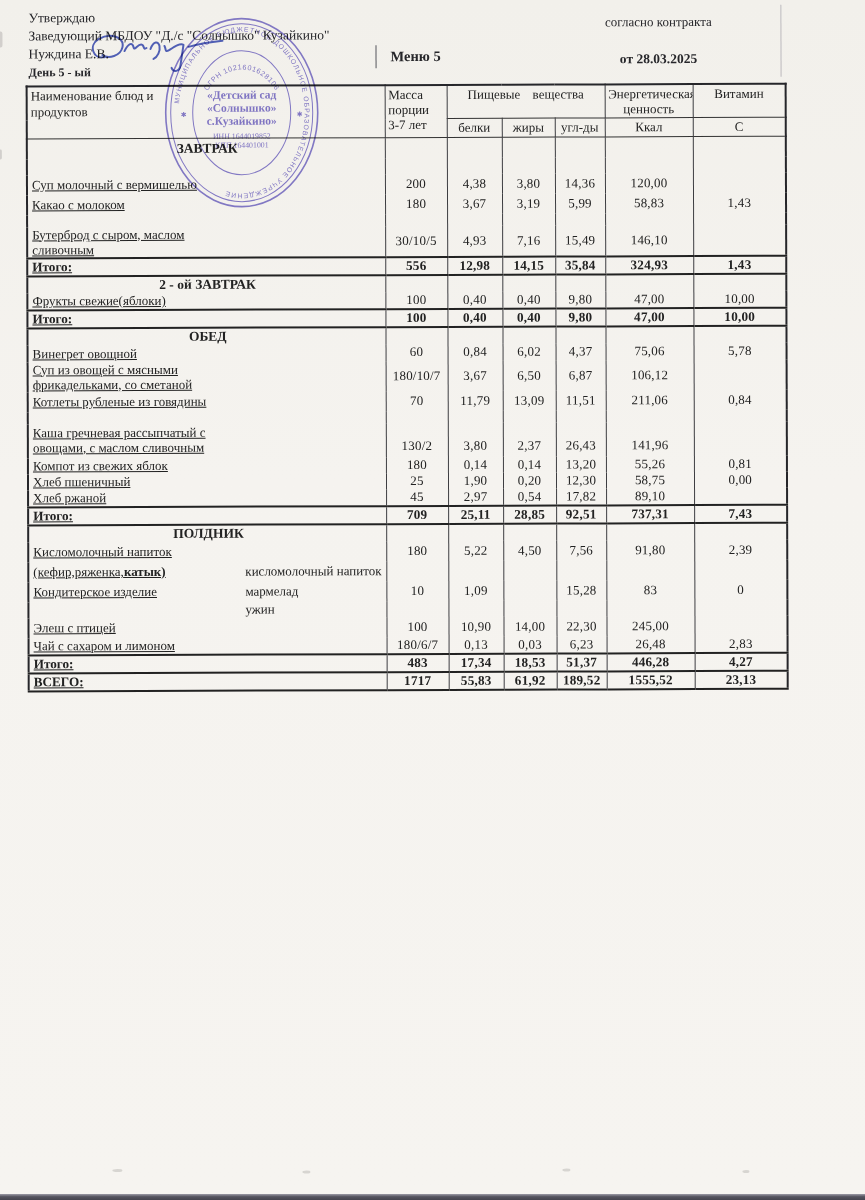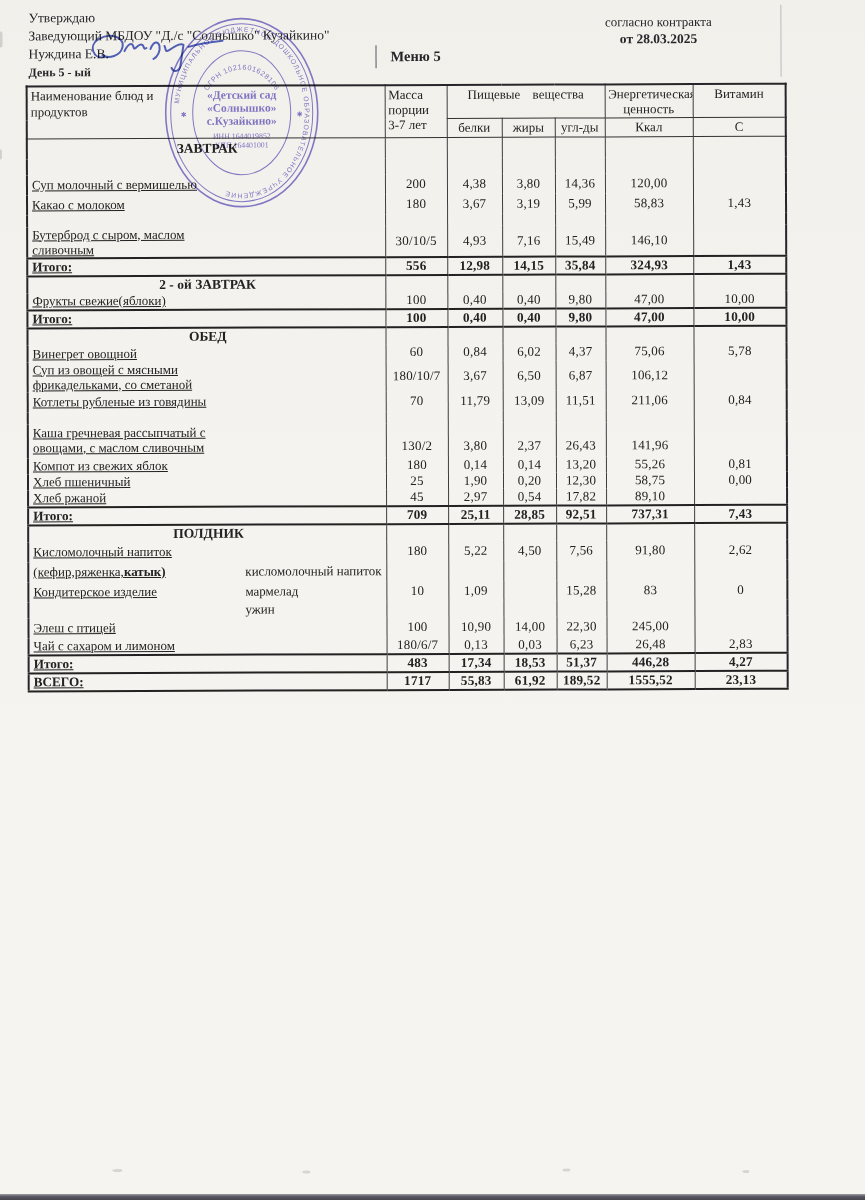--- a/index.html
+++ b/index.html
@@ -3,21 +3,21 @@
 <meta charset="utf-8">
 <style>
   html,body{margin:0;padding:0;}
   .sheet{position:relative;width:865px;height:1200px;background:linear-gradient(180deg,#f2f0eb 0%,#f5f3ef 40%,#f6f4f0 100%);
     overflow:hidden;font-family:"Liberation Serif",serif;color:#26262a;}
   .tilt{position:absolute;inset:0;transform:rotate(-0.2deg);transform-origin:50% 40%;}
 
   
   .approve{position:absolute;left:30px;top:8px;font-size:13.5px;line-height:18px;}
   .contract{position:absolute;left:520px;top:14px;width:280px;text-align:center;font-size:13px;line-height:17px;}
-  .contract .b{font-weight:bold;font-size:13.5px;}
+  .contract .b{font-weight:bold;font-size:13.5px;margin-top:20px;}
   .menu-title{position:absolute;left:392px;top:48px;font-weight:bold;font-size:14.5px;}
   .menu-bar{position:absolute;left:377px;top:45px;width:1px;height:23px;background:#55555c;}
   .day-title{position:absolute;left:30px;top:64px;font-weight:bold;font-size:12px;}
   .copy-edge{position:absolute;left:782px;top:6px;width:1px;height:72px;background:#a5a3ab;opacity:.7;}
 
   
   .menu-table{position:absolute;left:27px;top:84px;width:759px;border:2px solid #26262a;border-collapse:collapse;
     table-layout:fixed;font-size:13px;color:#222;}
   .menu-table th,.menu-table td{border-left:1px solid #3e3e42;border-right:1px solid #3e3e42;overflow:hidden;}
   .menu-table thead th{border-bottom:1px solid #333;font-weight:normal;padding:1px 3px;font-size:13px;vertical-align:top;}
@@ -365,21 +365,21 @@
             <td class="c-name">
               <div class="nmwrap">
                 <div class="nmleft"><span>Кисломолочный напиток</span></div>
               </div>
             </td>
             <td class="c-num">180</td>
             <td class="c-num">5,22</td>
             <td class="c-num">4,50</td>
             <td class="c-num">7,56</td>
             <td class="c-num">91,80</td>
-            <td class="c-num">2,62</td>
+            <td class="c-num">2,39</td>
           </tr>
           <tr class="r-dish" style="height: 20px;">
             <td class="c-name">
               <div class="nmwrap">
                 <div class="nmleft"><span>(кефир,ряженка,</span><span style="font-weight: bold;">катык)</span></div>
                 <div class="nm2"><span>кисломолочный напиток</span></div>
               </div>
             </td>
             <td class="c-num"></td>
             <td class="c-num"></td>

